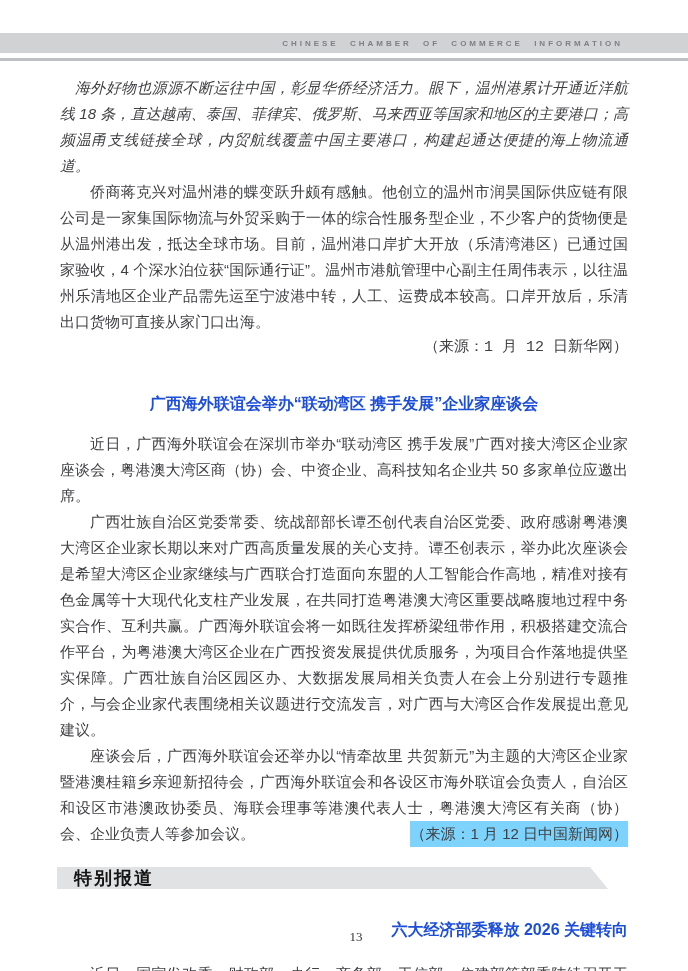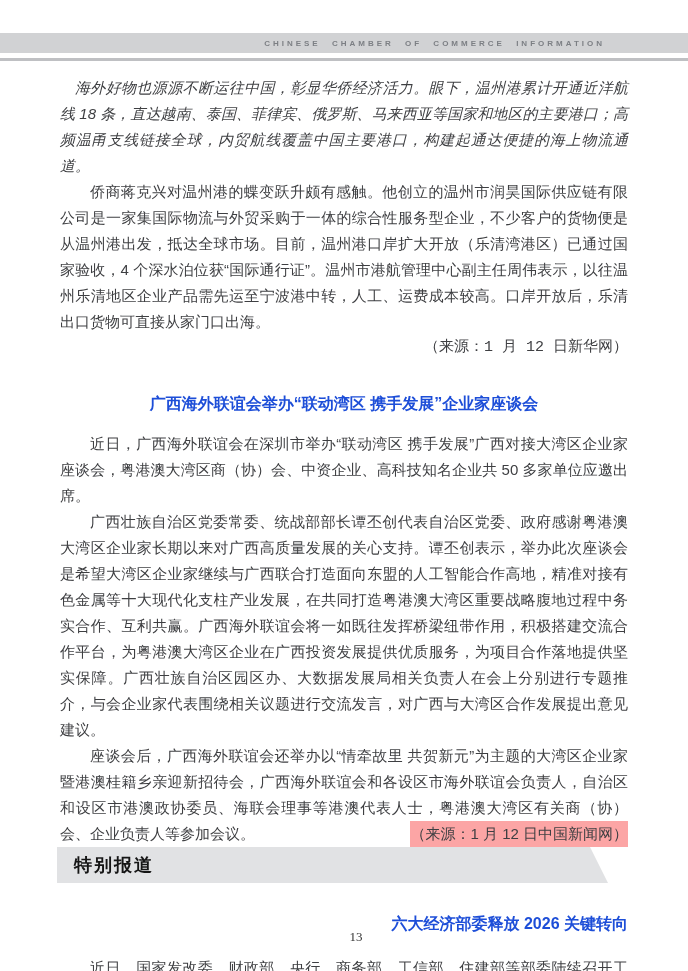--- a/index.html
+++ b/index.html
@@ -13,21 +13,21 @@
     overflow: hidden;
   }
   
   .header-band {
     margin-top: 33px;
     height: 20px;
     background: #d1d2d4;
     display: flex;
     align-items: center;
     justify-content: flex-end;
-    padding-right: 83px;
+    padding-right: 65px;
   }
   .header-band .banner-text {
     font-size: 8px;
     font-weight: bold;
     letter-spacing: 3px;
     word-spacing: 6px;
     color: #7c7f84;
   }
   .header-rule {
     margin-top: 5px;
@@ -64,29 +64,29 @@
     color: #1d4ed8;
   }
   .para5-wrap { position: relative; }
   .para5-wrap .source-abs {
     position: absolute;
     right: 0;
     bottom: 0;
     font-size: 15px;
     line-height: 26px;
     color: #3e3f42;
-    background: #fca5a5;
+    background: #7dd3fc;
     margin-left: 40px;
   }
   
   .section-band {
-    margin-top: 0;
+    margin-top: 20px;
     margin-left: -3px;
     width: calc(100% - 17px);
-    height: 36px;
+    height: 22px;
     background: #e1e2e4;
     clip-path: polygon(0 0, calc(100% - 18px) 0, 100% 100%, 0 100%);
     display: flex;
     align-items: center;
   }
   .section-band .section-label {
     font-family: "Liberation Serif", "DejaVu Serif", serif;
     font-size: 18px;
     font-weight: bold;
     color: #151515;

